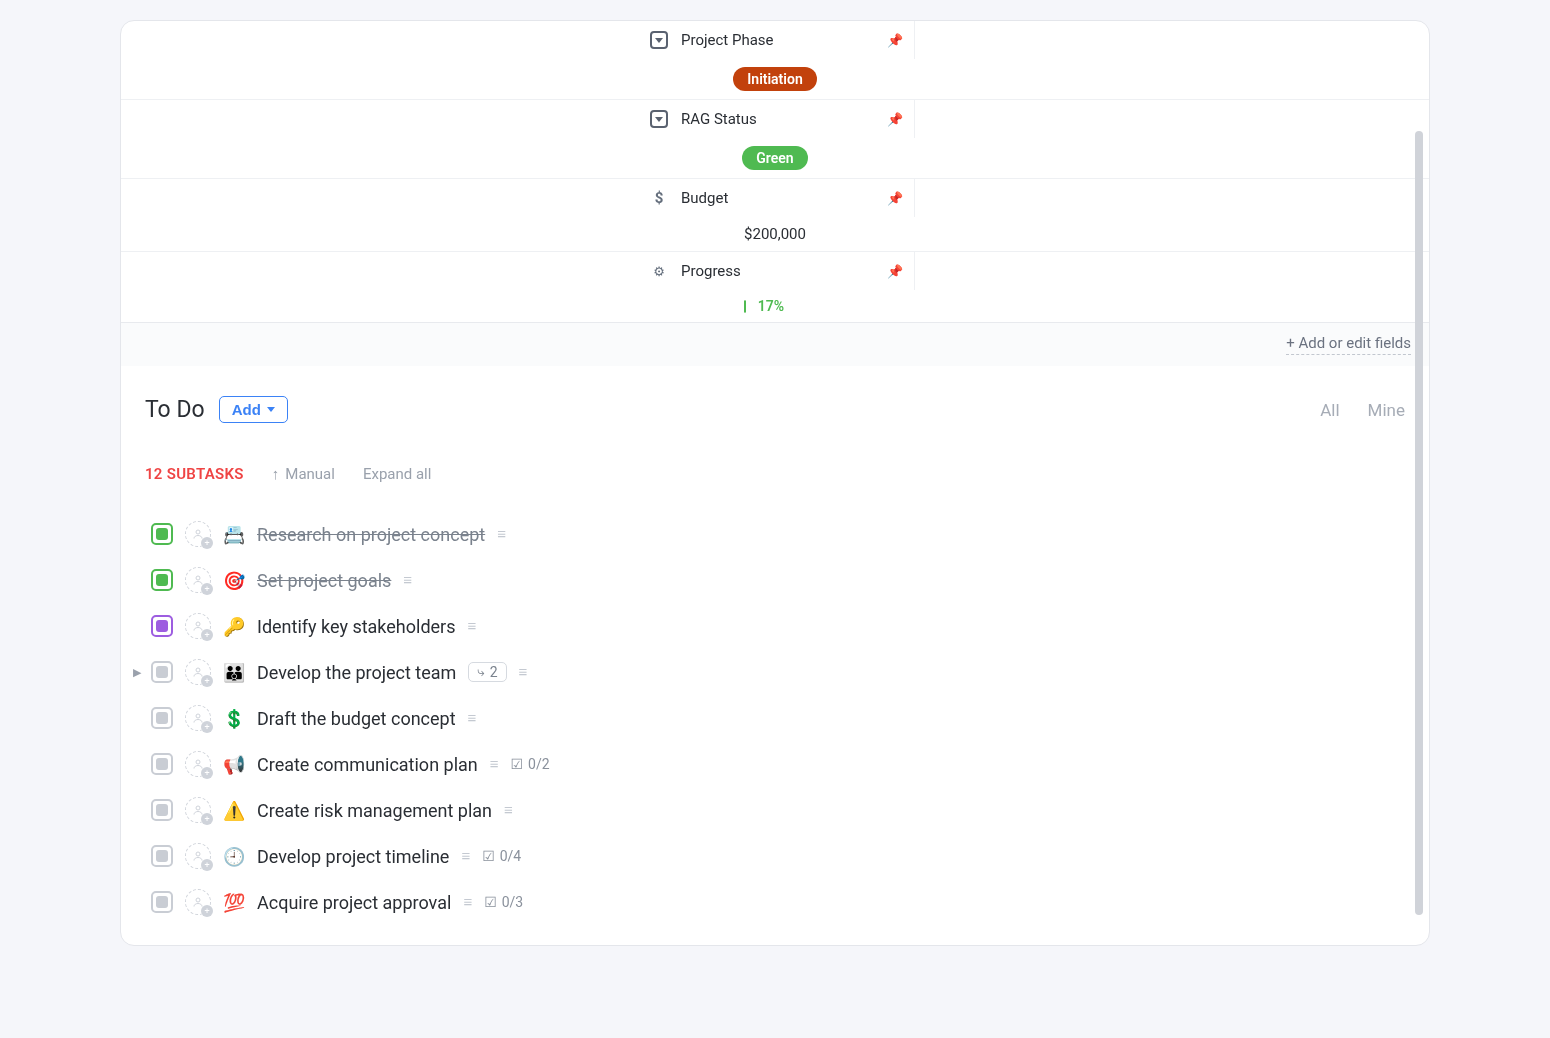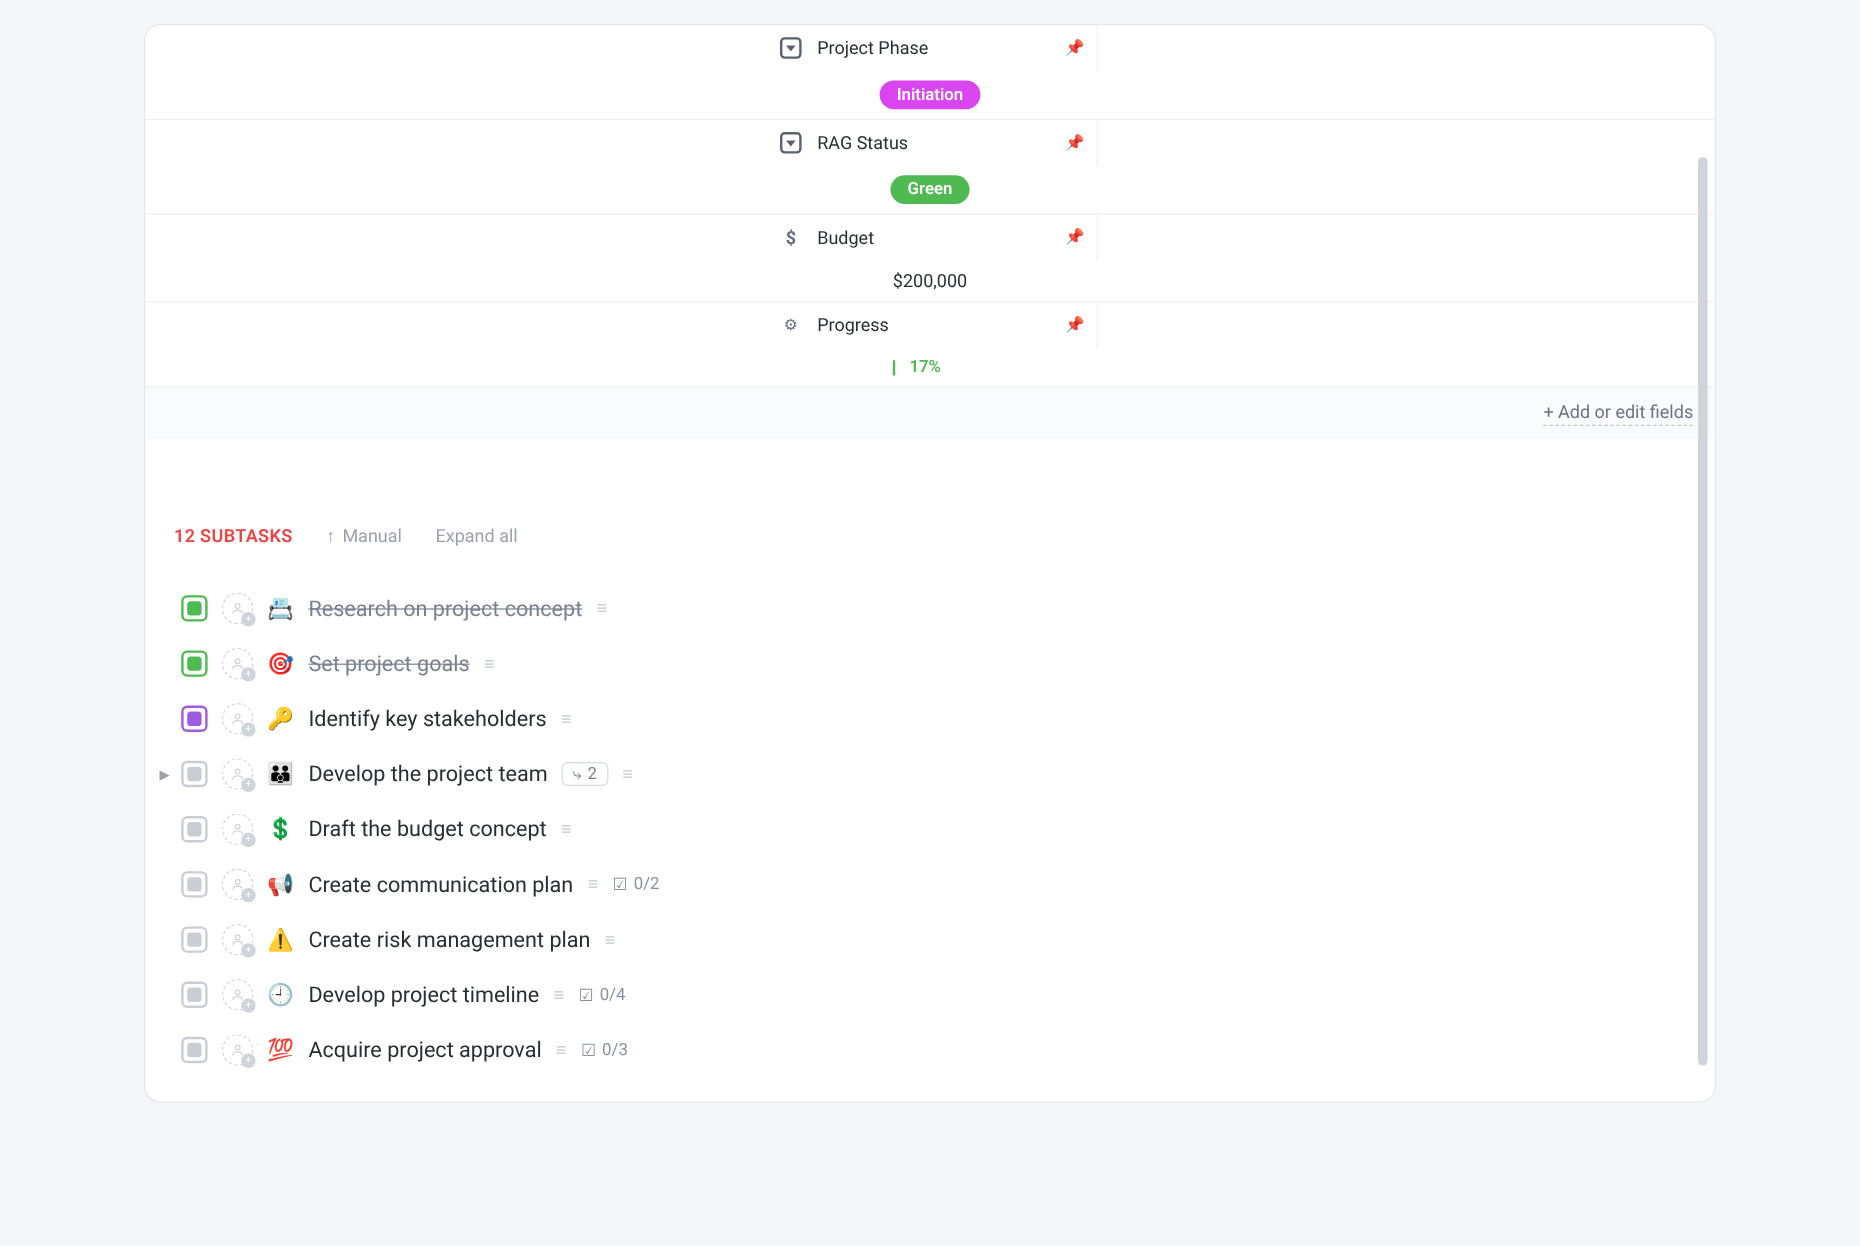--- a/index.html
+++ b/index.html
@@ -83,21 +83,21 @@
     display: flex;
     align-items: center;
   }
   .badge {
     padding: 4px 14px;
     border-radius: 16px;
     font-weight: 600;
     color: #fff;
     font-size: 14px;
   }
-  .badge-orange { background: #d946ef; }
+  .badge-orange { background: #c2410c; }
   .badge-green { background: #4fba51; }
   .progress-wrapper {
     display: flex;
     align-items: center;
     width: 100%;
     gap: 12px;
     padding-right: 22px;
   }
   .progress-bar {
     flex: 1;
@@ -349,20 +349,32 @@
         </div>
       </div>
     </div>
   </div>
 
   <div class="fields-footer">
     <span class="add-fields">+ Add or edit fields</span>
   </div>
 
   <div class="section">
+    <div class="section-header">
+      <div class="section-left">
+        <span class="section-title">To Do</span>
+        <button class="add-btn">
+          <span>Add</span>
+        </button>
+      </div>
+      <div class="filters">
+        <span>All</span>
+        <span>Mine</span>
+      </div>
+    </div>
 
     <div class="subtasks-meta">
       <span class="subtasks-count">12 SUBTASKS</span>
       <span class="sort-item">
         <span>↑</span>
         <span>Manual</span>
       </span>
       <span class="sort-item">Expand all</span>
     </div>
 

